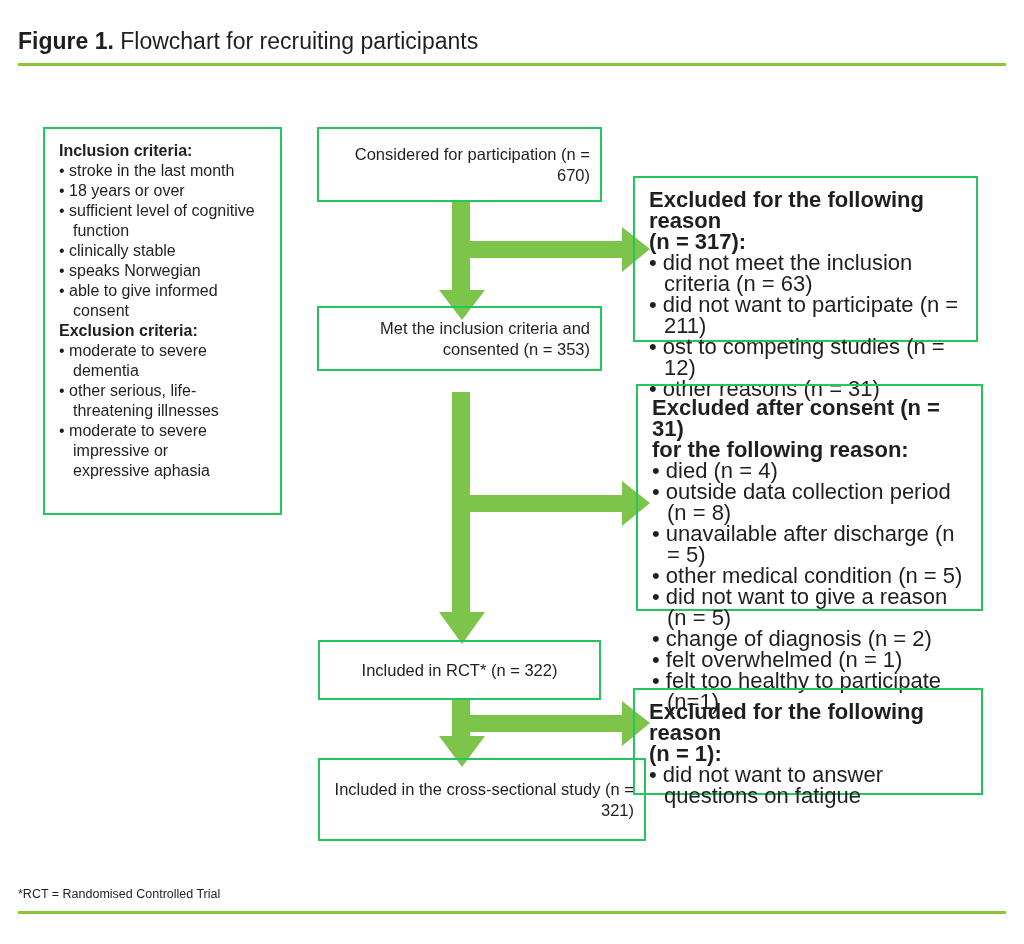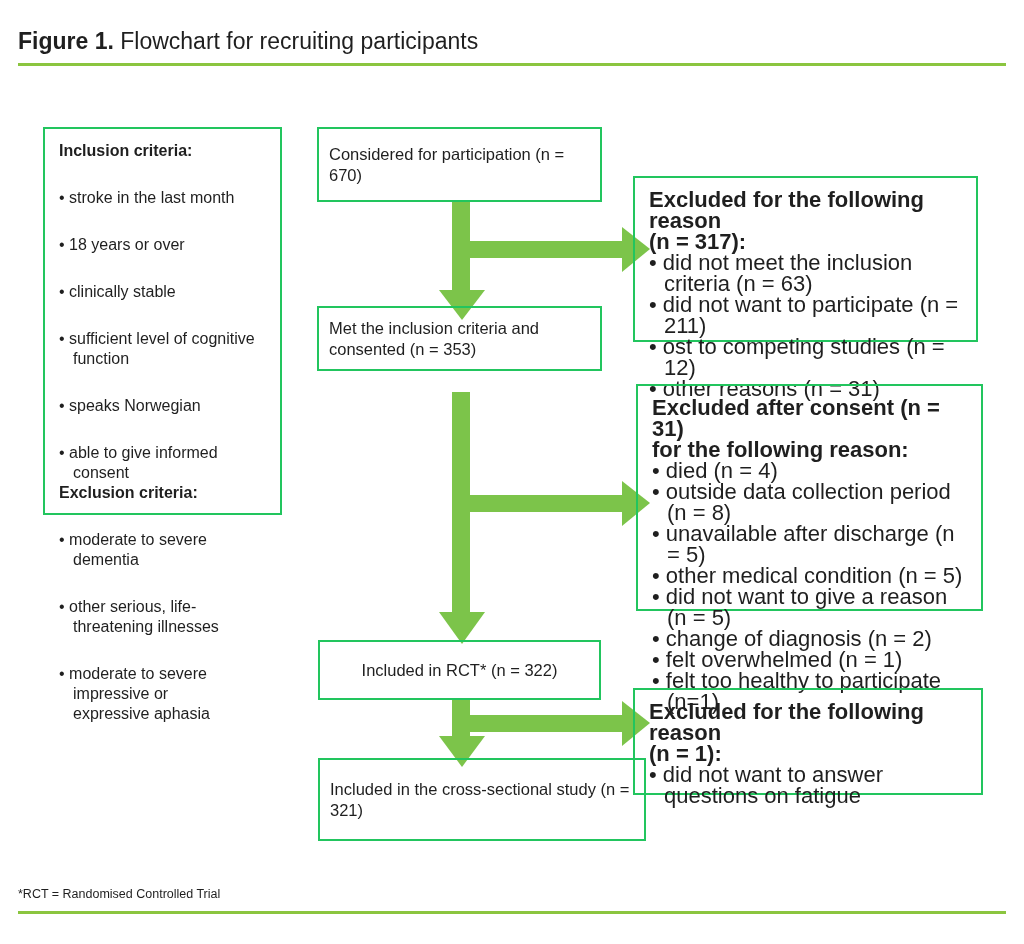--- a/index.html
+++ b/index.html
@@ -19,25 +19,25 @@
   
   .gbox{position:absolute;border:2px solid #22c55e;background:transparent;box-sizing:border-box;z-index:1;}
 
   
   .criteria{left:43px;top:127px;width:239px;height:388px;padding:12px 8px 0 14px;font-size:16px;line-height:20px;}
   .criteria .hd{font-weight:bold;}
   .criteria .hd2{font-weight:bold;}
   ul.blist{list-style:none;margin:0;padding:0;}
   ul.blist li{padding-left:15px;text-indent:-15px;}
   ul.blist li::before{content:"\2022\00a0";}
-  .criteria ul.blist li{padding-left:14px;text-indent:-14px;margin-top:27px;}
+  .criteria ul.blist li{padding-left:14px;text-indent:-14px;}
   ul.ex-list li:nth-child(3){max-width:172px;}
 
   
-  .flowbox{display:flex;align-items:center;justify-content:center;text-align:left;
+  .flowbox{display:flex;align-items:center;justify-content:center;text-align:right;
            font-size:16.5px;line-height:21px;padding:2px 10px;}
   .fb1{left:317px;top:127px;width:285px;height:75px;}
   .fb2{left:317px;top:306px;width:285px;height:65px;}
   .fb3{left:318px;top:640px;width:283px;height:60px;}
   .fb4{left:318px;top:758px;width:328px;height:83px;}
 
   
   .exbox{font-size:22px;line-height:21px;padding:11px 10px 0 14px;}
   .exbox .hd{font-weight:bold;}
   .exbox .hd span{display:block;}
@@ -83,22 +83,22 @@
       <rect x="461" y="715" width="161" height="17"></rect>
       <polygon points="622,701 622,746 650,723"></polygon>
     </g>
   </svg>
 
   <div class="gbox criteria">
     <div class="hd">Inclusion criteria:</div>
     <ul class="blist">
       <li>stroke in the last month</li>
       <li>18 years or over</li>
+      <li>sufficient level of cognitive function</li>
       <li>clinically stable</li>
-      <li>sufficient level of cognitive function</li>
       <li>speaks Norwegian</li>
       <li>able to give informed consent</li>
     </ul>
     <div class="hd2">Exclusion criteria:</div>
     <ul class="blist ex-list">
       <li>moderate to severe dementia</li>
       <li>other serious, life-threatening illnesses</li>
       <li>moderate to severe impressive or expressive aphasia</li>
     </ul>
   </div>

